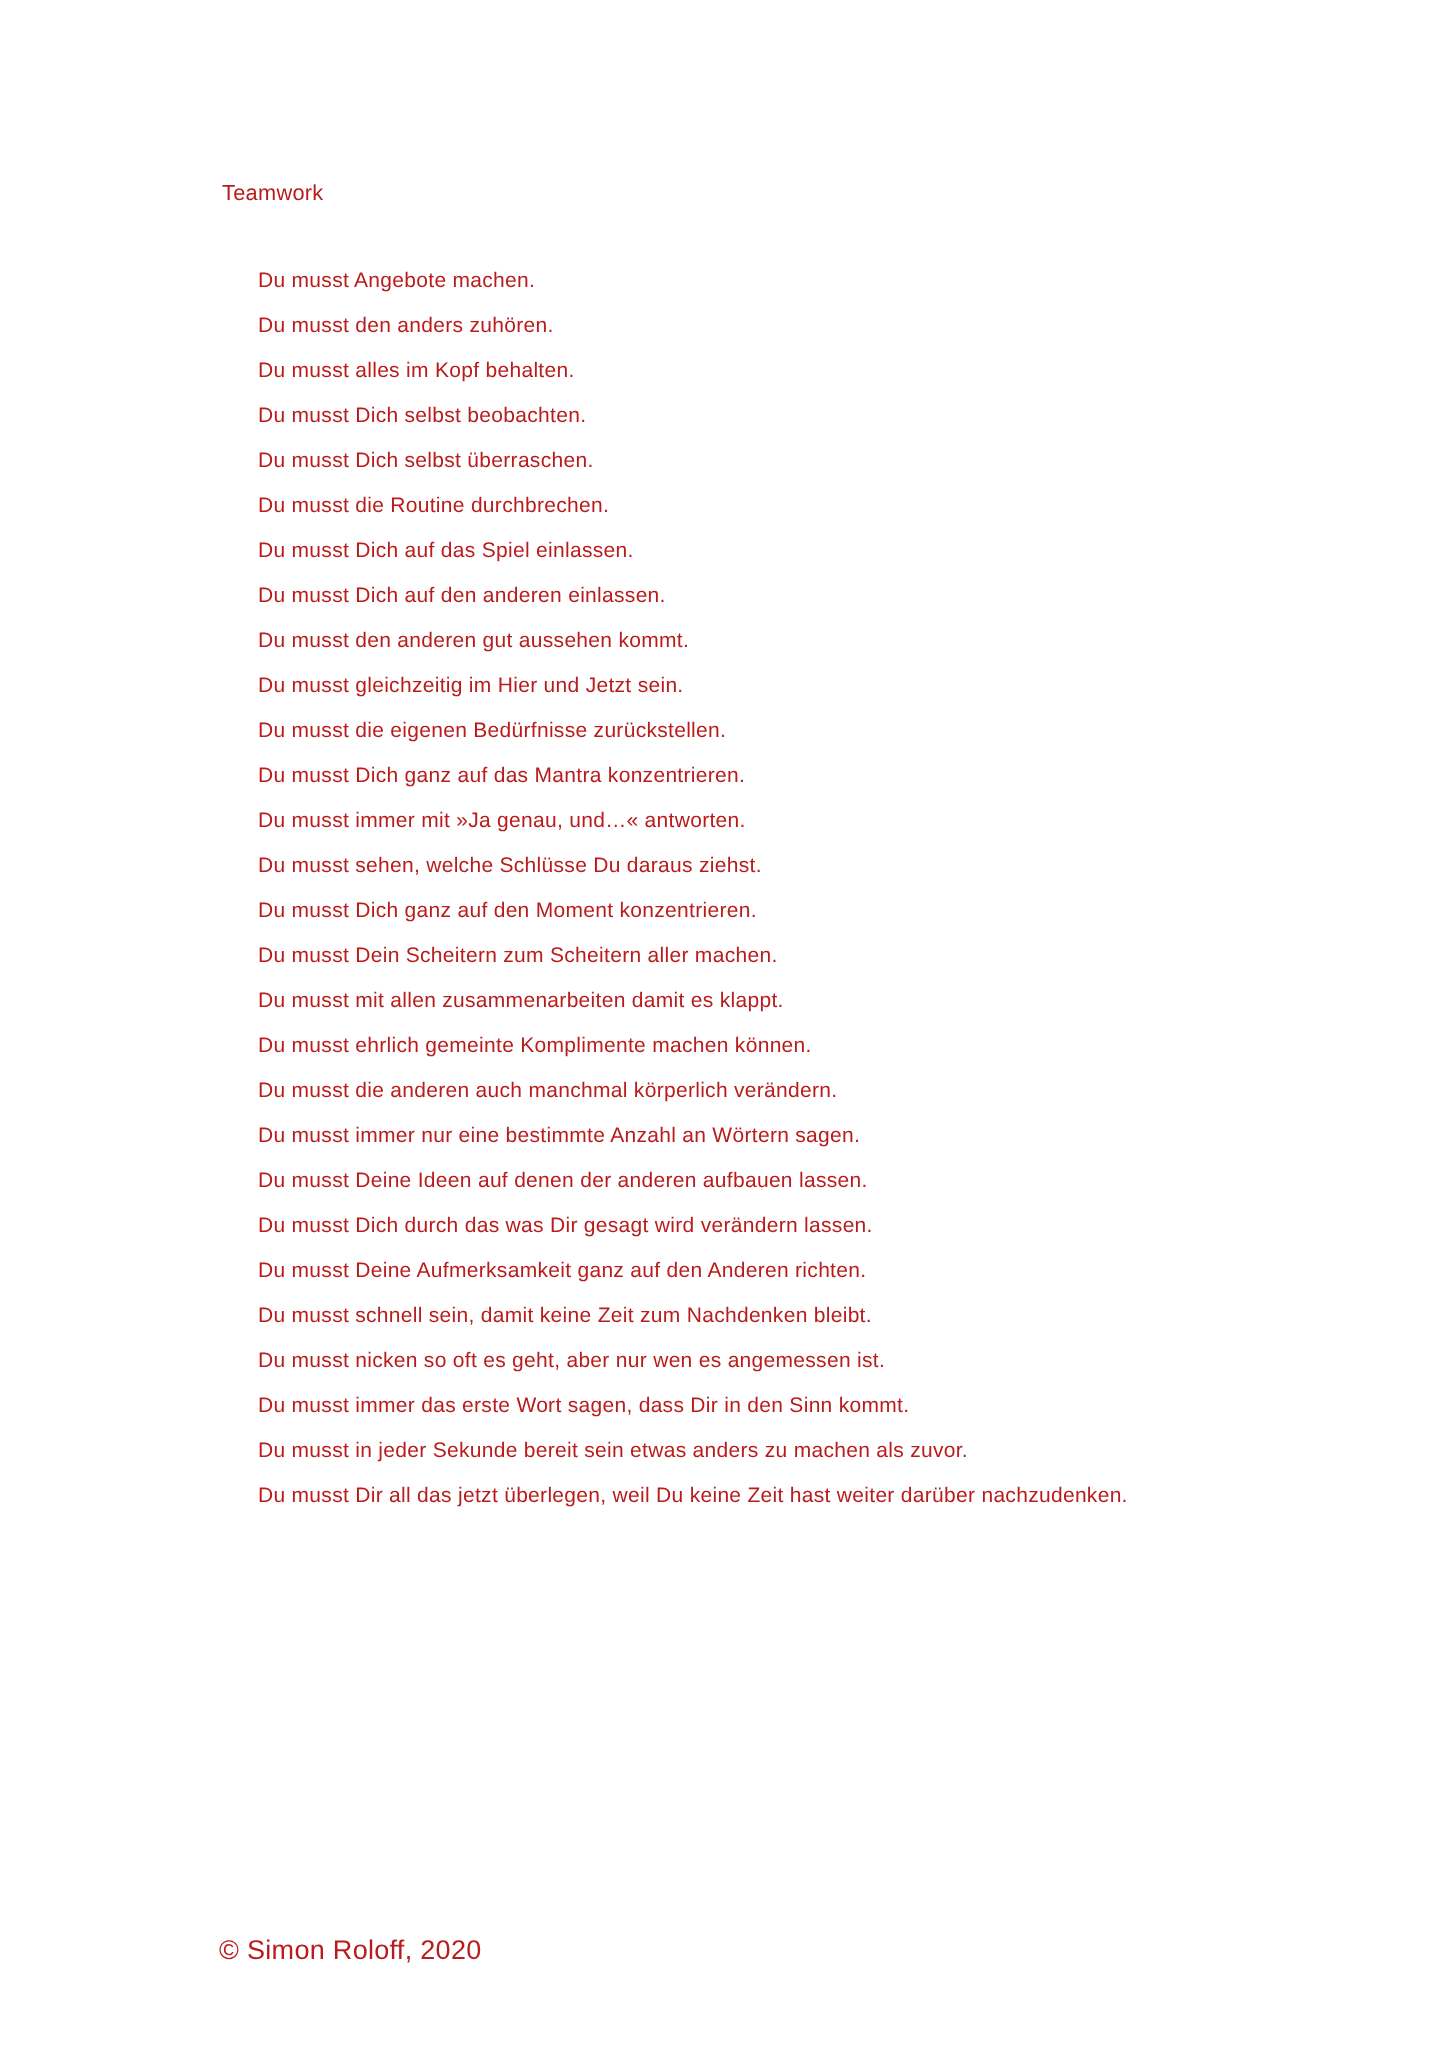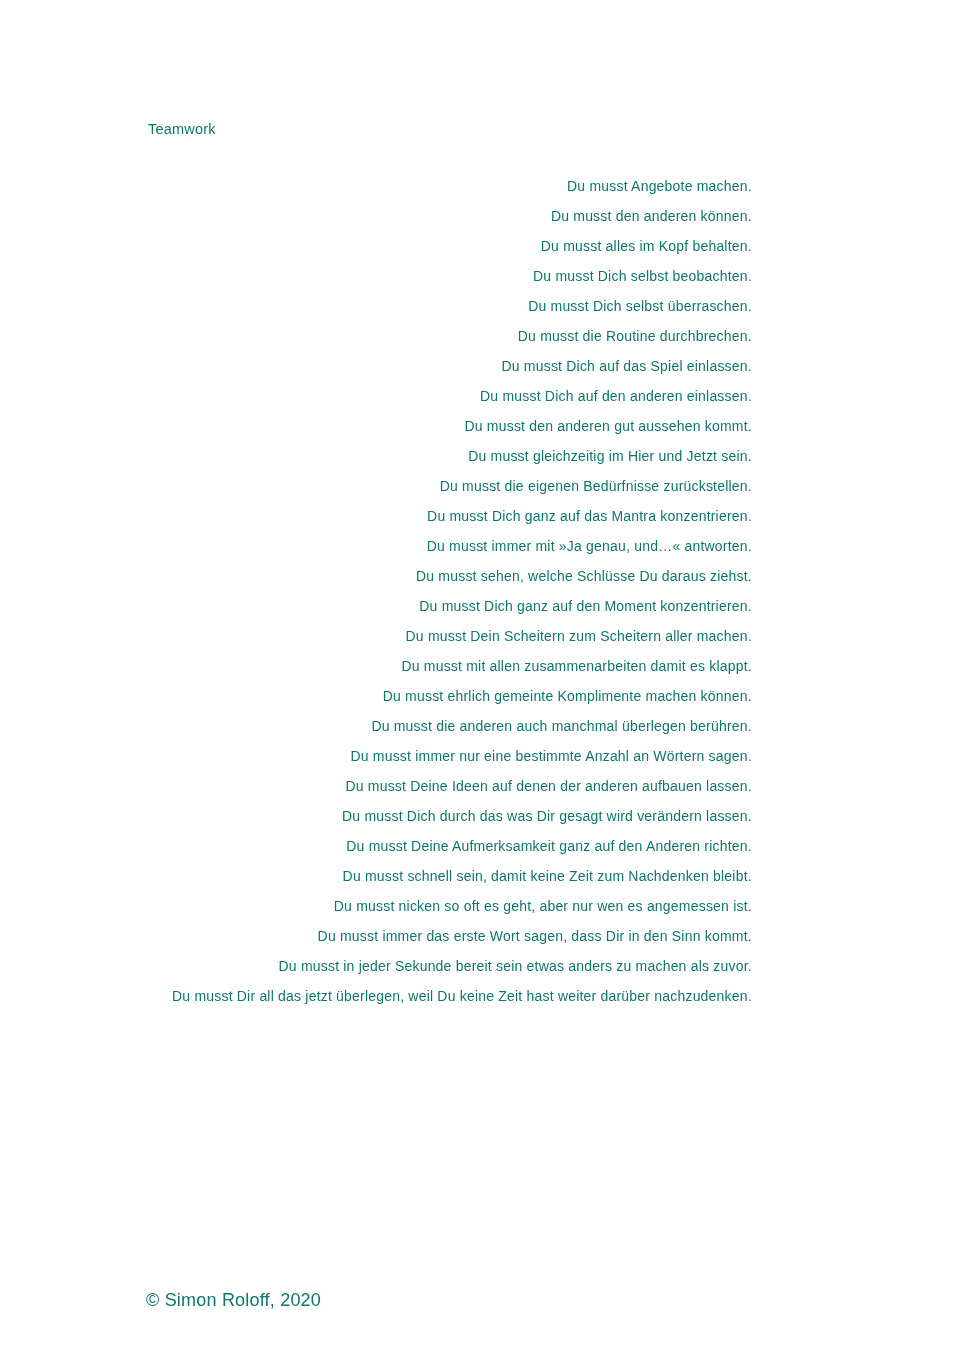--- a/index.html
+++ b/index.html
@@ -6,23 +6,22 @@
     margin: 0;
     padding: 0;
     background: #ffffff;
   }
   .page {
     position: relative;
     width: 967px;
     height: 1368px;
     background: #ffffff;
     font-family: "Liberation Sans", sans-serif;
-    color: #0f766e;
+    color: #b91c1c;
     overflow: hidden;
-    text-align: right;
   }
   .doc-title {
     position: absolute;
     left: 148px;
     top: 121px;
     font-size: 14.5px;
     font-weight: 400;
     line-height: 16px;
     letter-spacing: 0.2px;
     margin: 0;
@@ -53,38 +52,38 @@
   }
 </style>
 </head>
 <body>
 
 <div class="page">
   <div class="doc-title">Teamwork</div>
 
   <div class="poem-lines">
       <div class="poem-line">Du musst Angebote machen.</div>
-      <div class="poem-line">Du musst den anderen können.</div>
+      <div class="poem-line">Du musst den anders zuhören.</div>
       <div class="poem-line">Du musst alles im Kopf behalten.</div>
       <div class="poem-line">Du musst Dich selbst beobachten.</div>
       <div class="poem-line">Du musst Dich selbst überraschen.</div>
       <div class="poem-line">Du musst die Routine durchbrechen.</div>
       <div class="poem-line">Du musst Dich auf das Spiel einlassen.</div>
       <div class="poem-line">Du musst Dich auf den anderen einlassen.</div>
       <div class="poem-line">Du musst den anderen gut aussehen kommt.</div>
       <div class="poem-line">Du musst gleichzeitig im Hier und Jetzt sein.</div>
       <div class="poem-line">Du musst die eigenen Bedürfnisse zurückstellen.</div>
       <div class="poem-line">Du musst Dich ganz auf das Mantra konzentrieren.</div>
       <div class="poem-line">Du musst immer mit »Ja genau, und…« antworten.</div>
       <div class="poem-line">Du musst sehen, welche Schlüsse Du daraus ziehst.</div>
       <div class="poem-line">Du musst Dich ganz auf den Moment konzentrieren.</div>
       <div class="poem-line">Du musst Dein Scheitern zum Scheitern aller machen.</div>
       <div class="poem-line">Du musst mit allen zusammenarbeiten damit es klappt.</div>
       <div class="poem-line">Du musst ehrlich gemeinte Komplimente machen können.</div>
-      <div class="poem-line">Du musst die anderen auch manchmal überlegen berühren.</div>
+      <div class="poem-line">Du musst die anderen auch manchmal körperlich verändern.</div>
       <div class="poem-line">Du musst immer nur eine bestimmte Anzahl an Wörtern sagen.</div>
       <div class="poem-line">Du musst Deine Ideen auf denen der anderen aufbauen lassen.</div>
       <div class="poem-line">Du musst Dich durch das was Dir gesagt wird verändern lassen.</div>
       <div class="poem-line">Du musst Deine Aufmerksamkeit ganz auf den Anderen richten.</div>
       <div class="poem-line">Du musst schnell sein, damit keine Zeit zum Nachdenken bleibt.</div>
       <div class="poem-line">Du musst nicken so oft es geht, aber nur wen es angemessen ist.</div>
       <div class="poem-line">Du musst immer das erste Wort sagen, dass Dir in den Sinn kommt.</div>
       <div class="poem-line">Du musst in jeder Sekunde bereit sein etwas anders zu machen als zuvor.</div>
       <div class="poem-line">Du musst Dir all das jetzt überlegen, weil Du keine Zeit hast weiter darüber nachzudenken.</div>
     </div>

